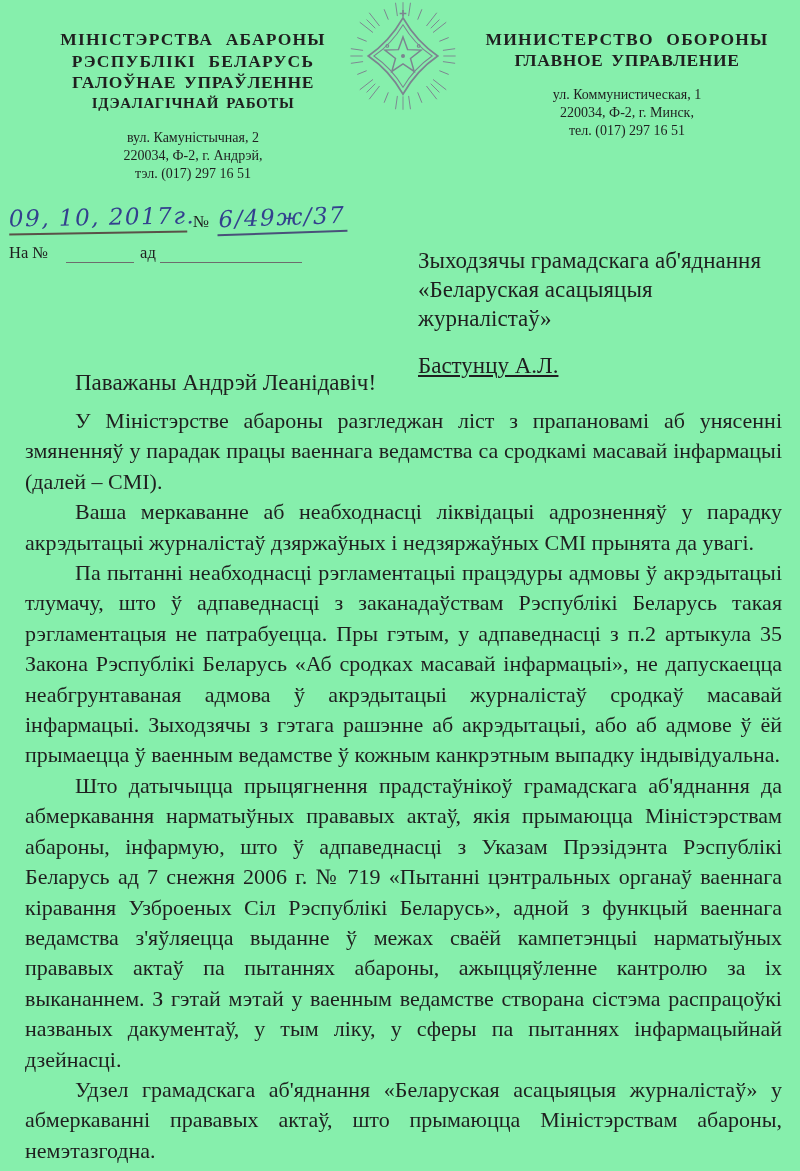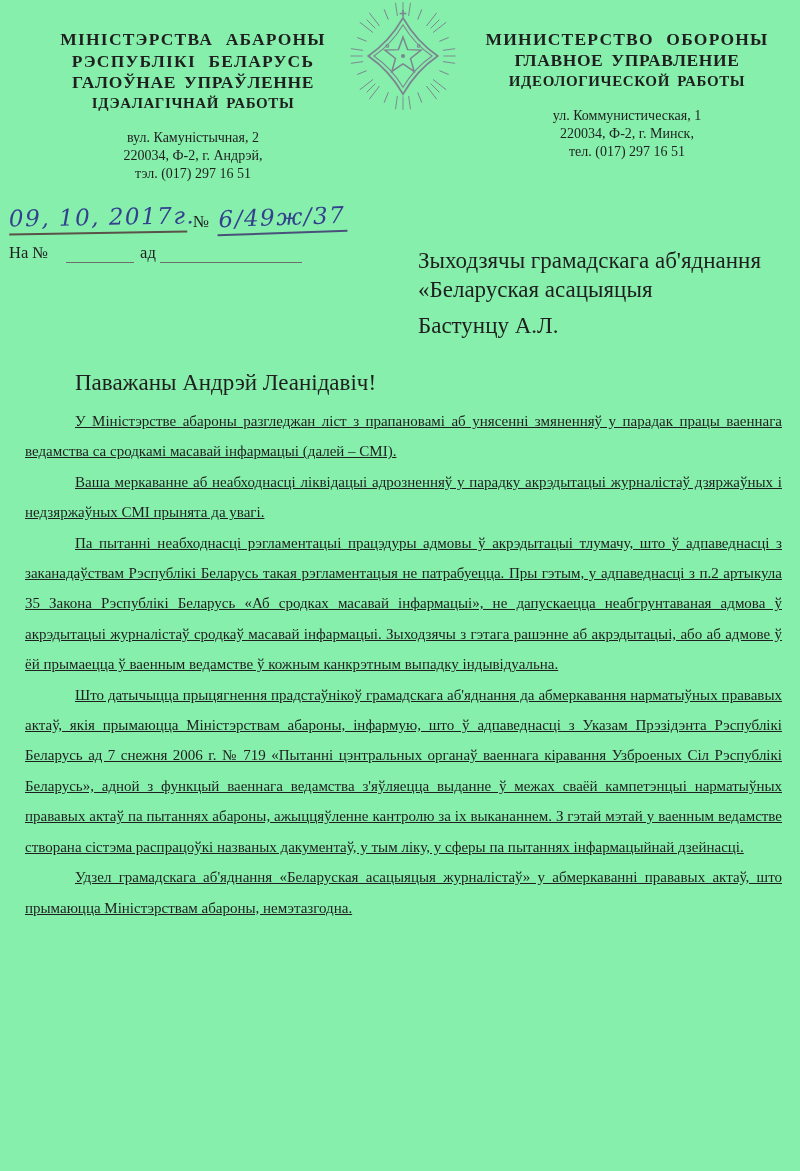--- a/index.html
+++ b/index.html
@@ -116,40 +116,39 @@
 
   
   .recipient {
     position: absolute;
     left: 418px;
     top: 246px;
     width: 372px;
     font-size: 23px;
     line-height: 29px;
   }
-  .recipient .addressee-name { margin-top: 7px; }
+  .recipient .addressee-name { margin-top: 18px; text-decoration: underline; }
 
   
   .letter-body {
     position: absolute;
     left: 25px;
     top: 370px;
     width: 757px;
   }
   .salutation {
     font-size: 23px;
     margin-left: 50px;
     margin-bottom: 10px;
   }
   .letter-body p {
-    font-size: 15px;
+    font-size: 22px;
     line-height: 30.4px;
     text-align: justify;
     text-indent: 50px;
-    text-decoration: underline;
   }
 
   .emblem-svg { width: 100%; height: 100%; }
 </style>
 </head>
 <body>
 
 <div class="page">
 
   <div class="letterhead-col letterhead-left">
@@ -217,21 +216,20 @@
       <circle cx="64" cy="41" r="1.2"></circle>
     </svg>
   </div>
 
   <div class="letterhead-col letterhead-right">
     <div class="org-name">
       <div>МИНИСТЕРСТВО  ОБОРОНЫ</div>
     </div>
     <div class="dept-name">
       <div>ГЛАВНОЕ УПРАВЛЕНИЕ</div>
-      <div class="dept-line2">ИДЕОЛОГИЧЕСКОЙ РАБОТЫ</div>
     </div>
     <div class="address">
       <div>ул. Коммунистическая, 1</div>
       <div>220034, Ф-2, г. Минск,</div>
       <div>тел. (017) 297 16 51</div>
     </div>
   </div>
 
   <div class="ref-block">
     <div class="ref-row1">
@@ -243,20 +241,21 @@
       <span>На №</span>
       <span class="blank-line1"></span>
       <span class="reply-ad">ад</span>
       <span class="blank-line2"></span>
     </div>
   </div>
 
   <div class="recipient">
     <div>Зыходзячы грамадскага аб'яднання</div>
     <div>«Беларуская асацыяцыя</div>
+    <div>журналістаў»</div>
     <div class="addressee-name">Бастунцу А.Л.</div>
   </div>
 
   <div class="letter-body">
     <div class="salutation">Паважаны Андрэй Леанідавіч!</div>
     <p>У Міністэрстве абароны разгледжан ліст з прапановамі аб унясенні змяненняў у парадак працы ваеннага ведамства са сродкамі масавай інфармацыі (далей – СМІ).</p>
     <p>Ваша меркаванне аб неабходнасці ліквідацыі адрозненняў у парадку акрэдытацыі журналістаў дзяржаўных і недзяржаўных СМІ прынята да увагі.</p>
     <p>Па пытанні неабходнасці рэгламентацыі працэдуры адмовы ў акрэдытацыі тлумачу, што ў адпаведнасці з заканадаўствам Рэспублікі Беларусь такая рэгламентацыя не патрабуецца. Пры гэтым, у адпаведнасці з п.2 артыкула 35 Закона Рэспублікі Беларусь «Аб сродках масавай інфармацыі», не дапускаецца неабгрунтаваная адмова ў акрэдытацыі журналістаў сродкаў масавай інфармацыі. Зыходзячы з гэтага рашэнне аб акрэдытацыі, або аб адмове ў ёй прымаецца ў ваенным ведамстве ў кожным канкрэтным выпадку індывідуальна.</p>
     <p>Што датычыцца прыцягнення прадстаўнікоў грамадскага аб'яднання да абмеркавання нарматыўных прававых актаў, якія прымаюцца Міністэрствам абароны, інфармую, што ў адпаведнасці з Указам Прэзідэнта Рэспублікі Беларусь ад 7 снежня 2006 г. № 719 «Пытанні цэнтральных органаў ваеннага кіравання Узброеных Сіл Рэспублікі Беларусь», адной з функцый ваеннага ведамства з'яўляецца выданне ў межах сваёй кампетэнцыі нарматыўных прававых актаў па пытаннях абароны, ажыццяўленне кантролю за іх выкананнем. З гэтай мэтай у ваенным ведамстве створана сістэма распрацоўкі названых дакументаў, у тым ліку, у сферы па пытаннях інфармацыйнай дзейнасці.</p>
     <p>Удзел грамадскага аб'яднання «Беларуская асацыяцыя журналістаў» у абмеркаванні прававых актаў, што прымаюцца Міністэрствам абароны, немэтазгодна.</p>

